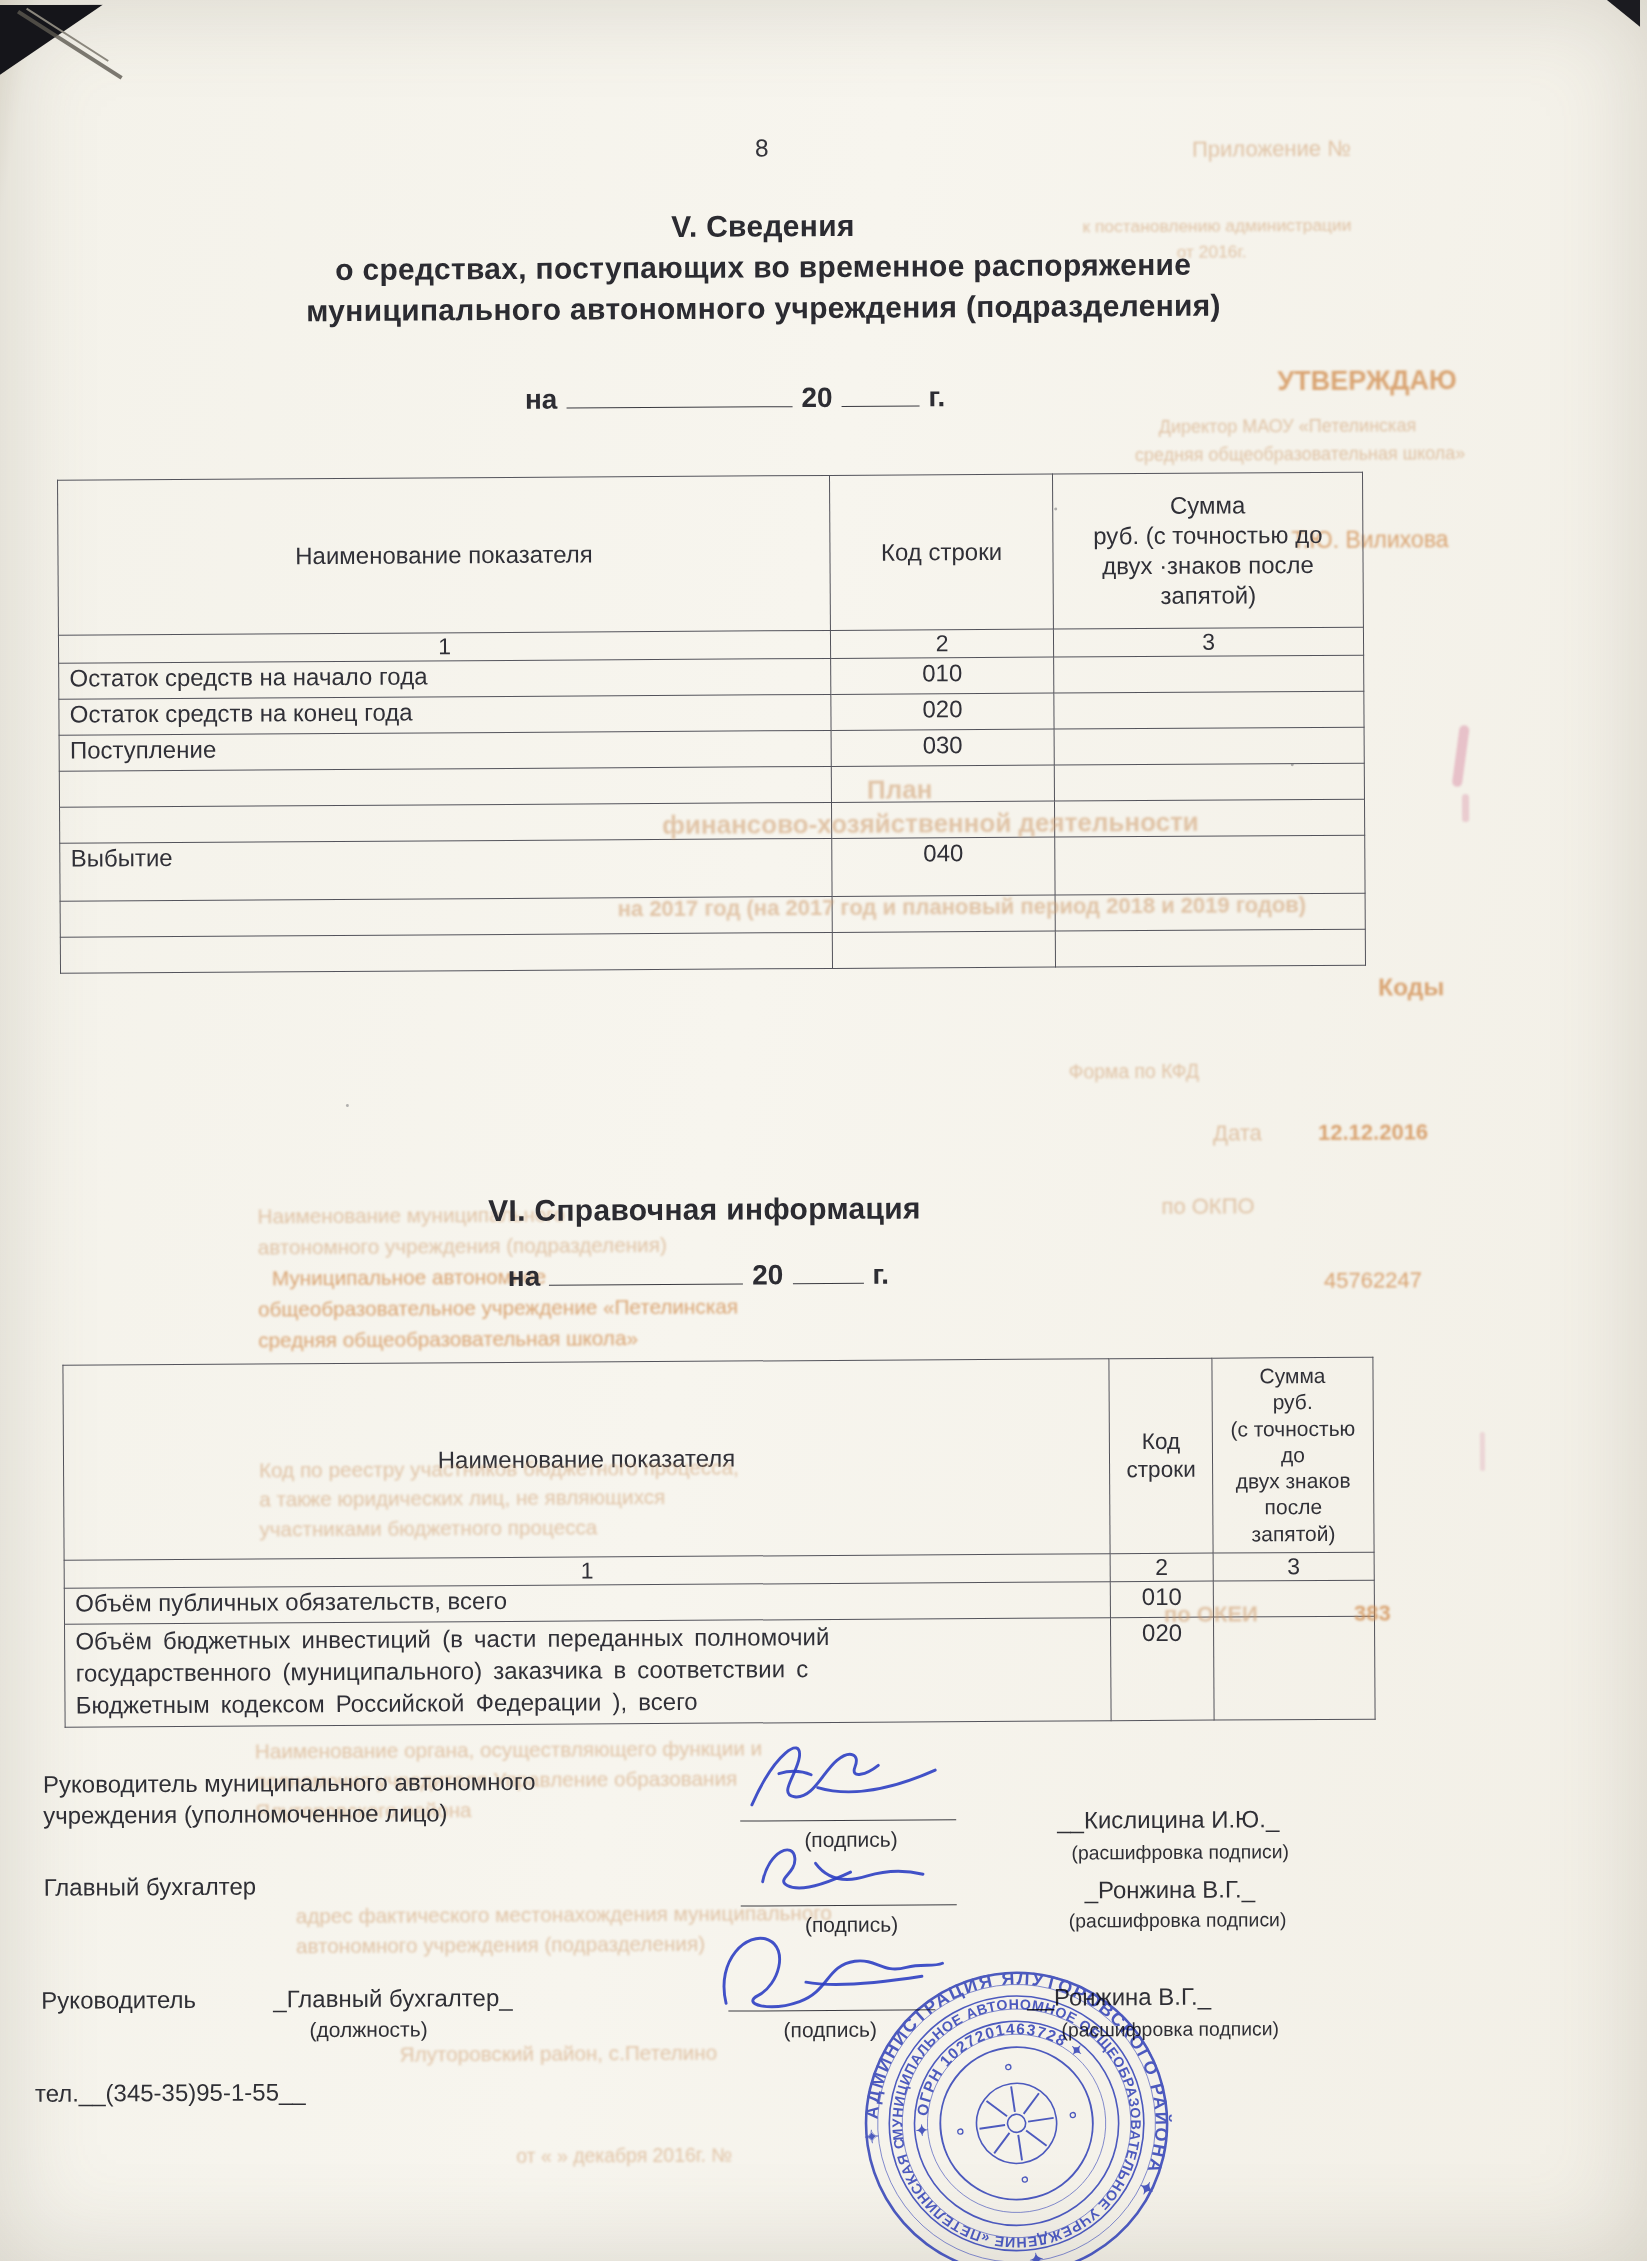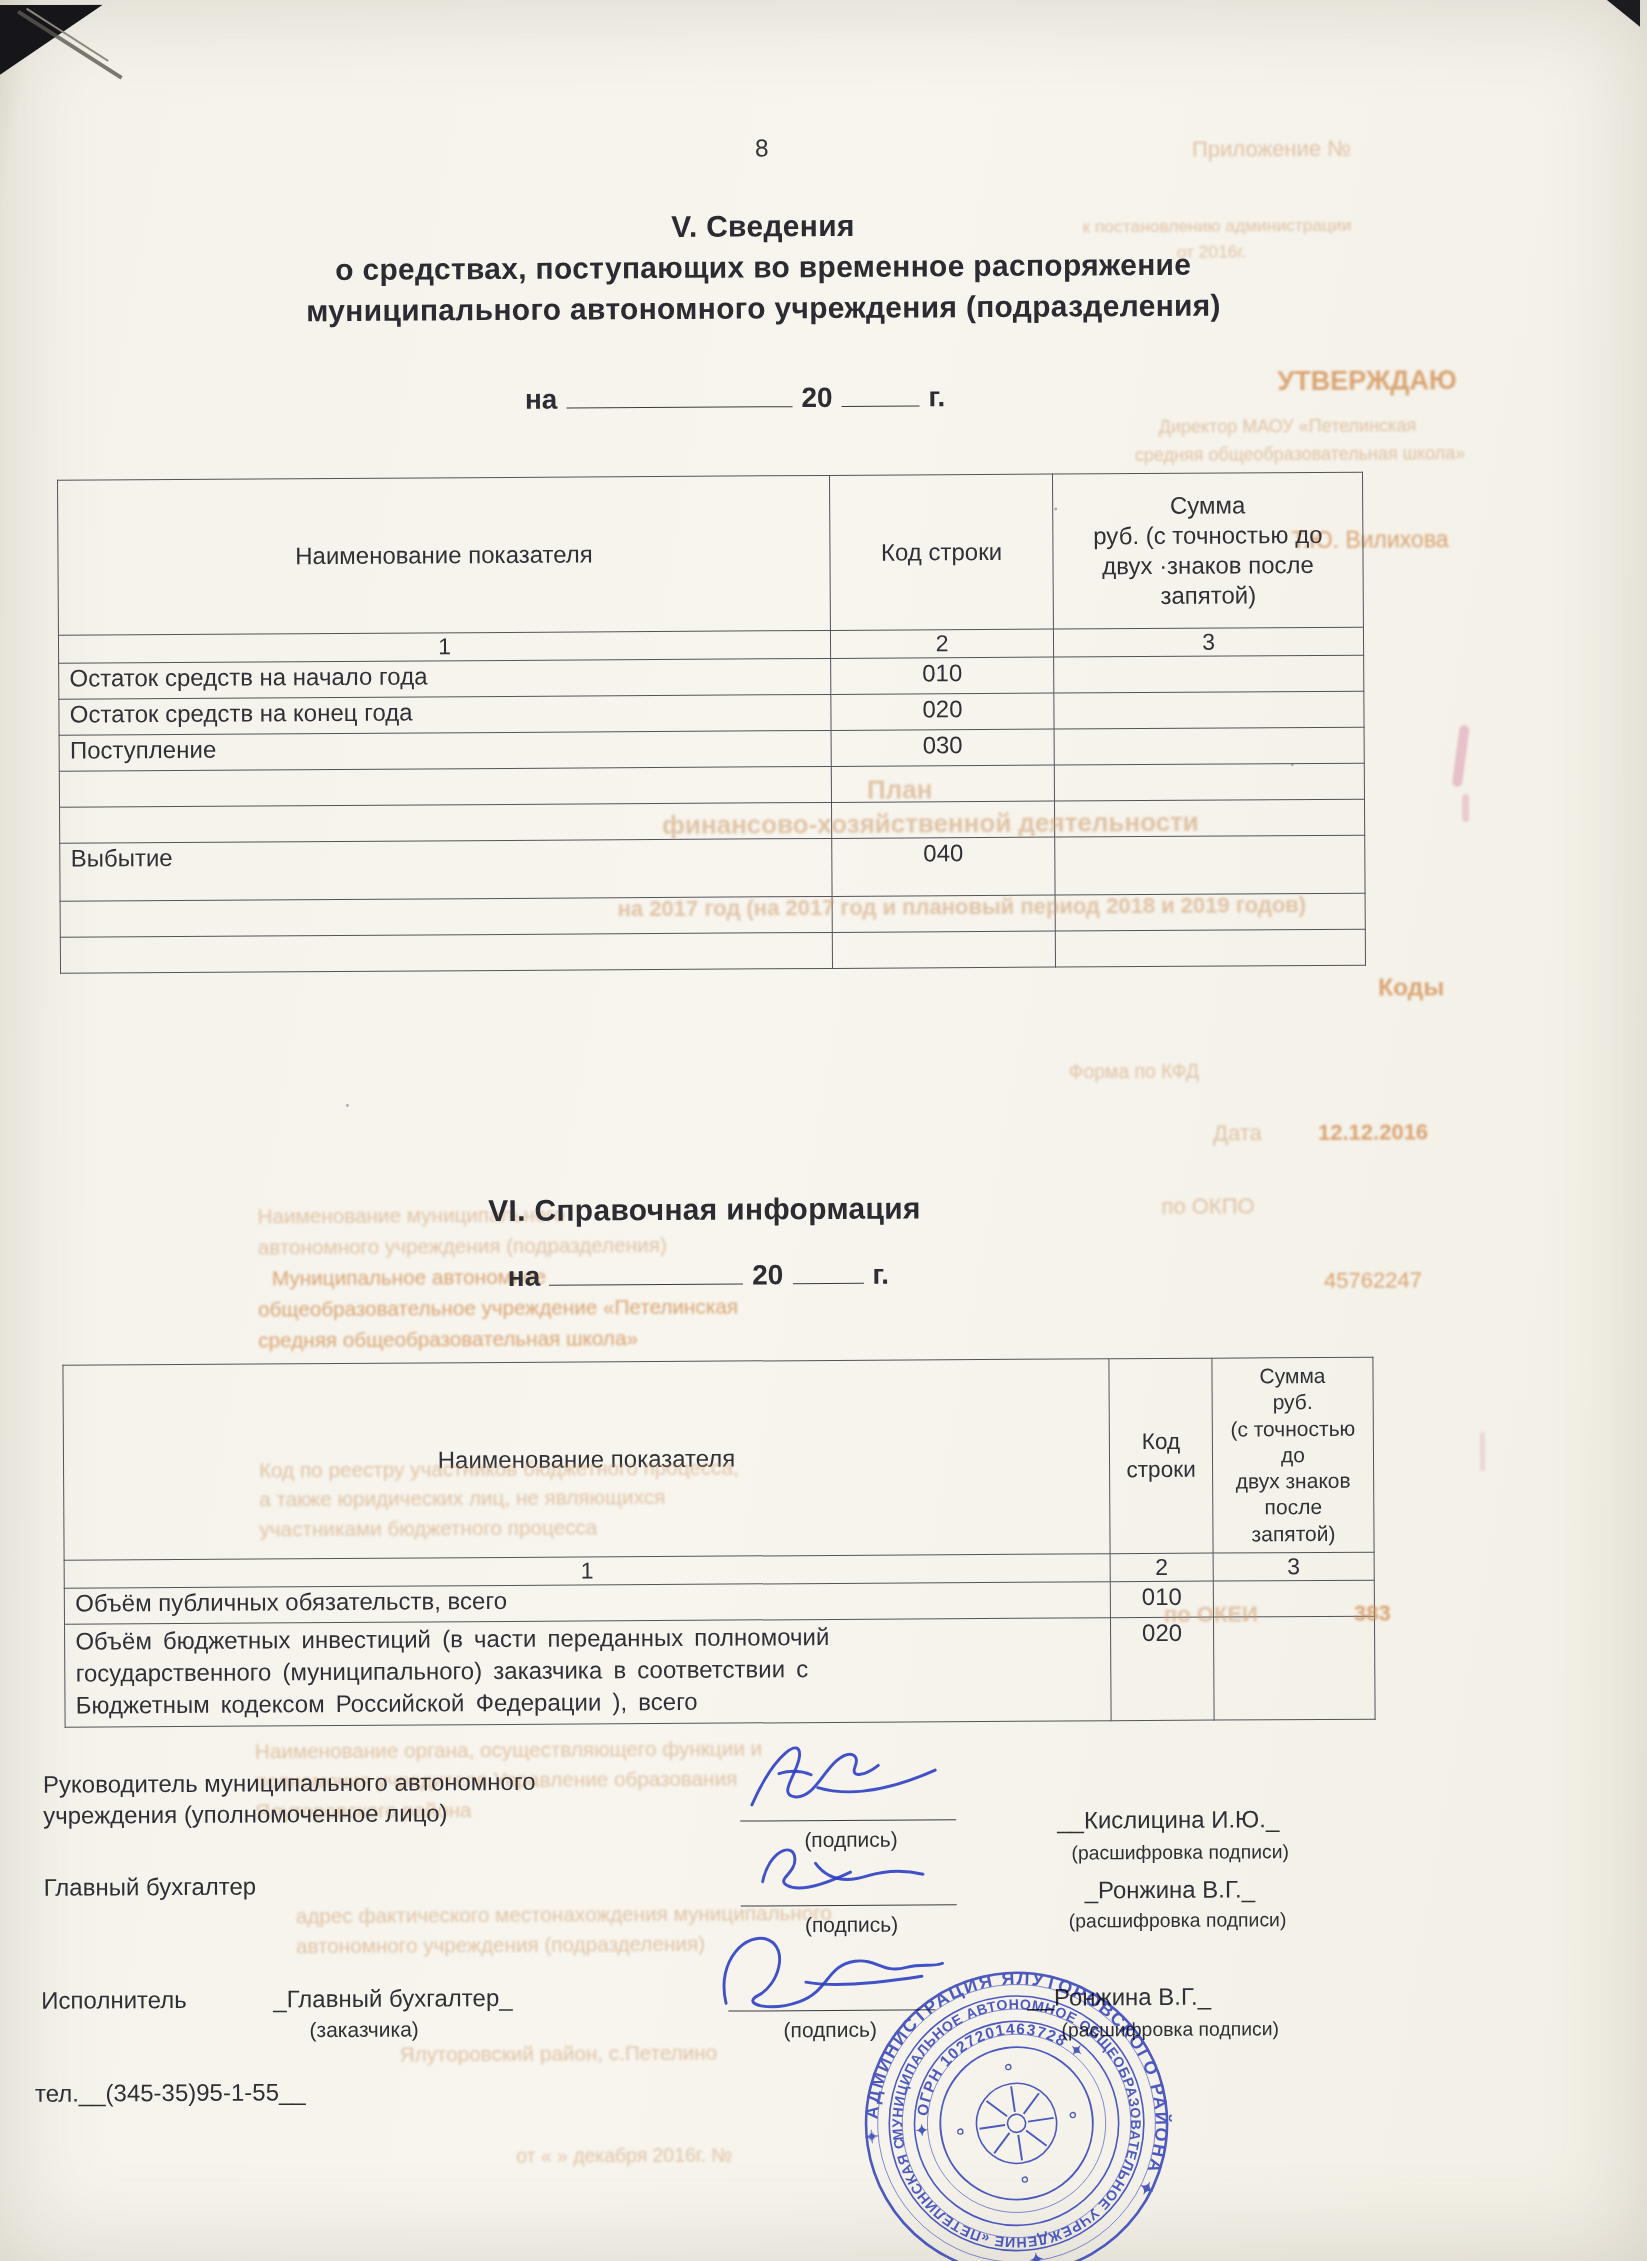--- a/index.html
+++ b/index.html
@@ -213,23 +213,23 @@
   <div class="foot" style="left:39px;top:1869px;">Главный бухгалтер</div>
   <svg class="sig" style="left:749px;top:1836px;" width="194" height="68" viewBox="0 0 300 105">
     <path d="M14 70 C 24 22, 62 8, 64 34 C 66 58, 34 66, 52 76 C 74 88, 120 70, 150 56"></path>
     <path d="M96 42 C 112 64, 138 74, 176 62 C 210 52, 238 54, 262 60"></path>
   </svg>
   <div class="uline" style="left:736px;top:1905px;width:216px;"></div>
   <div class="foot small" style="left:800px;top:1913px;">(подпись)</div>
   <div class="foot" style="left:1080px;top:1878px;">_Ронжина В.Г._</div>
   <div class="foot tiny" style="left:1064px;top:1911px;">(расшифровка подписи)</div>
 
-  <div class="foot" style="left:36px;top:1982px;">Исполнитель</div>
+  <div class="foot" style="left:36px;top:1982px;">Руководитель</div>
   <div class="foot" style="left:268px;top:1982px;">_Главный бухгалтер_</div>
-  <div class="foot small" style="left:304px;top:2015px;">(заказчика)</div>
+  <div class="foot small" style="left:304px;top:2015px;">(должность)</div>
   <svg class="sig" style="left:704px;top:1925px;" width="245" height="107" viewBox="0 0 380 165">
     <path d="M26 120 C 10 52, 60 8, 92 22 C 124 36, 108 92, 76 108 C 48 122, 94 134, 140 118 C 186 102, 182 62, 226 56 C 262 52, 268 76, 306 66 C 330 60, 348 66, 362 60"></path>
     <path d="M150 88 C 190 96, 250 92, 330 80"></path>
   </svg>
   <div class="uline" style="left:723px;top:2010px;width:207px;"></div>
   <div class="foot small" style="left:778px;top:2018px;">(подпись)</div>
   <div class="foot" style="left:1022px;top:1985px;">__Ронжина В.Г._</div>
   <div class="foot tiny" style="left:1056px;top:2020px;">(расшифровка подписи)</div>
 
   <div class="foot" style="left:29px;top:2075px;">тел.__(345-35)95-1-55__</div>

